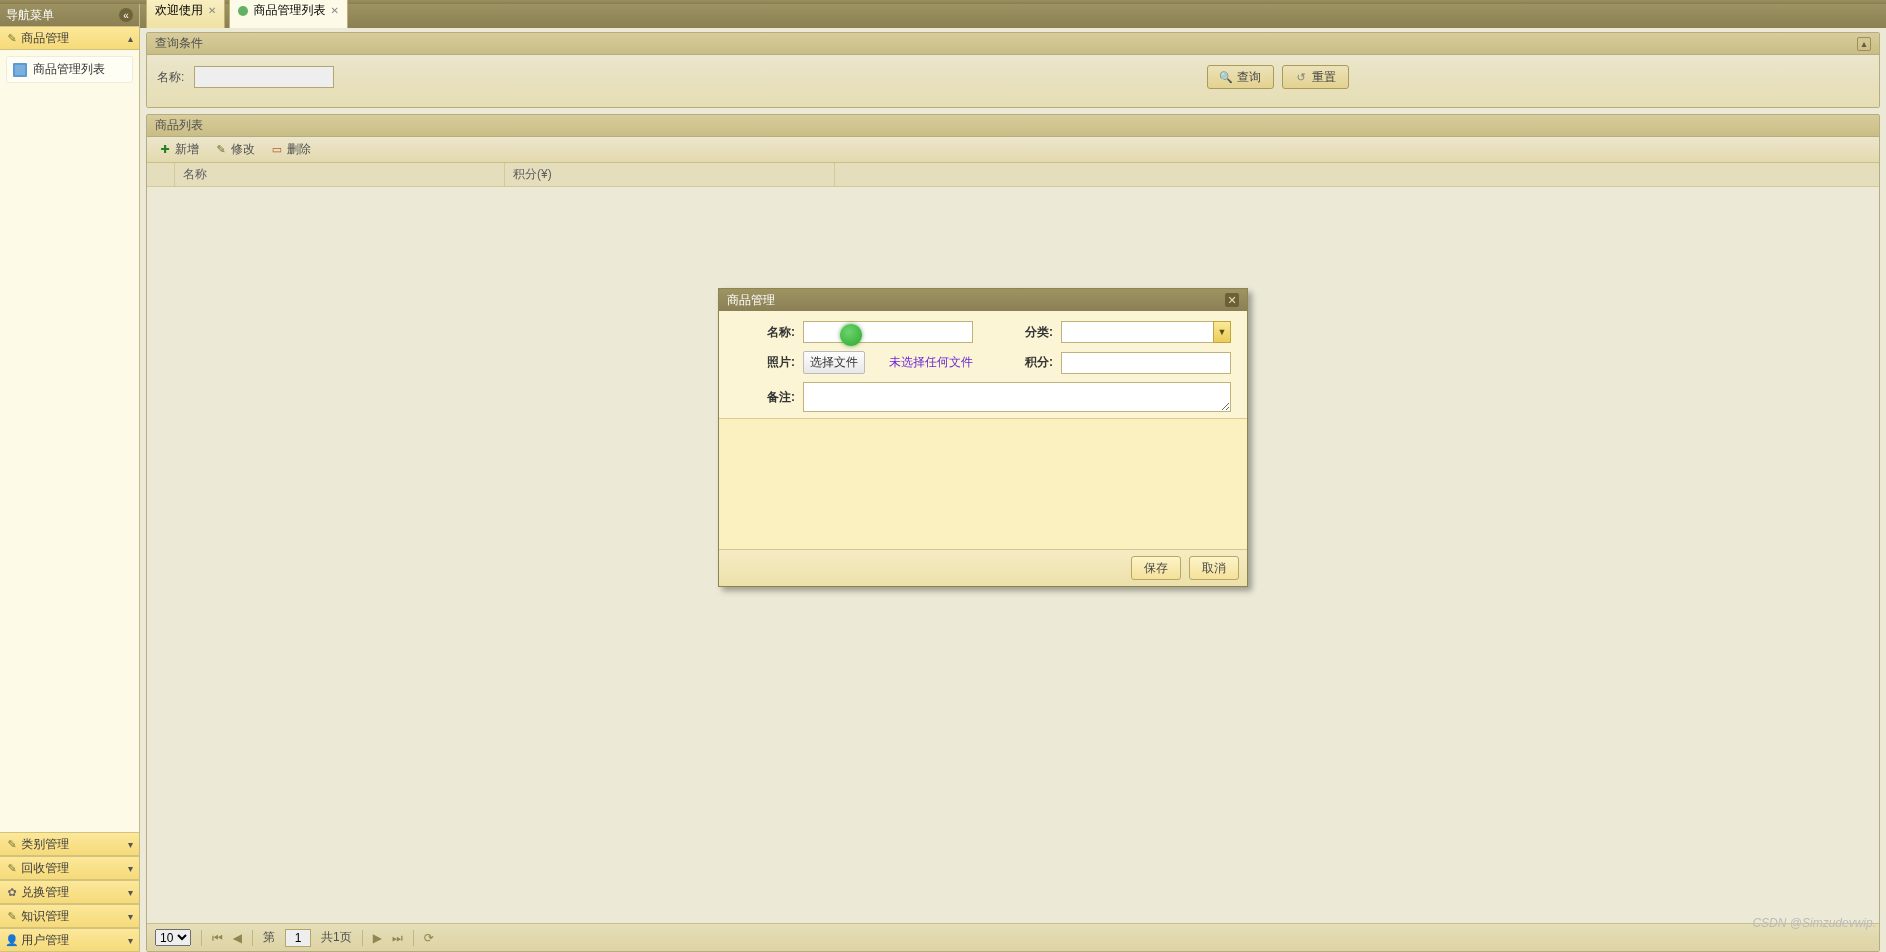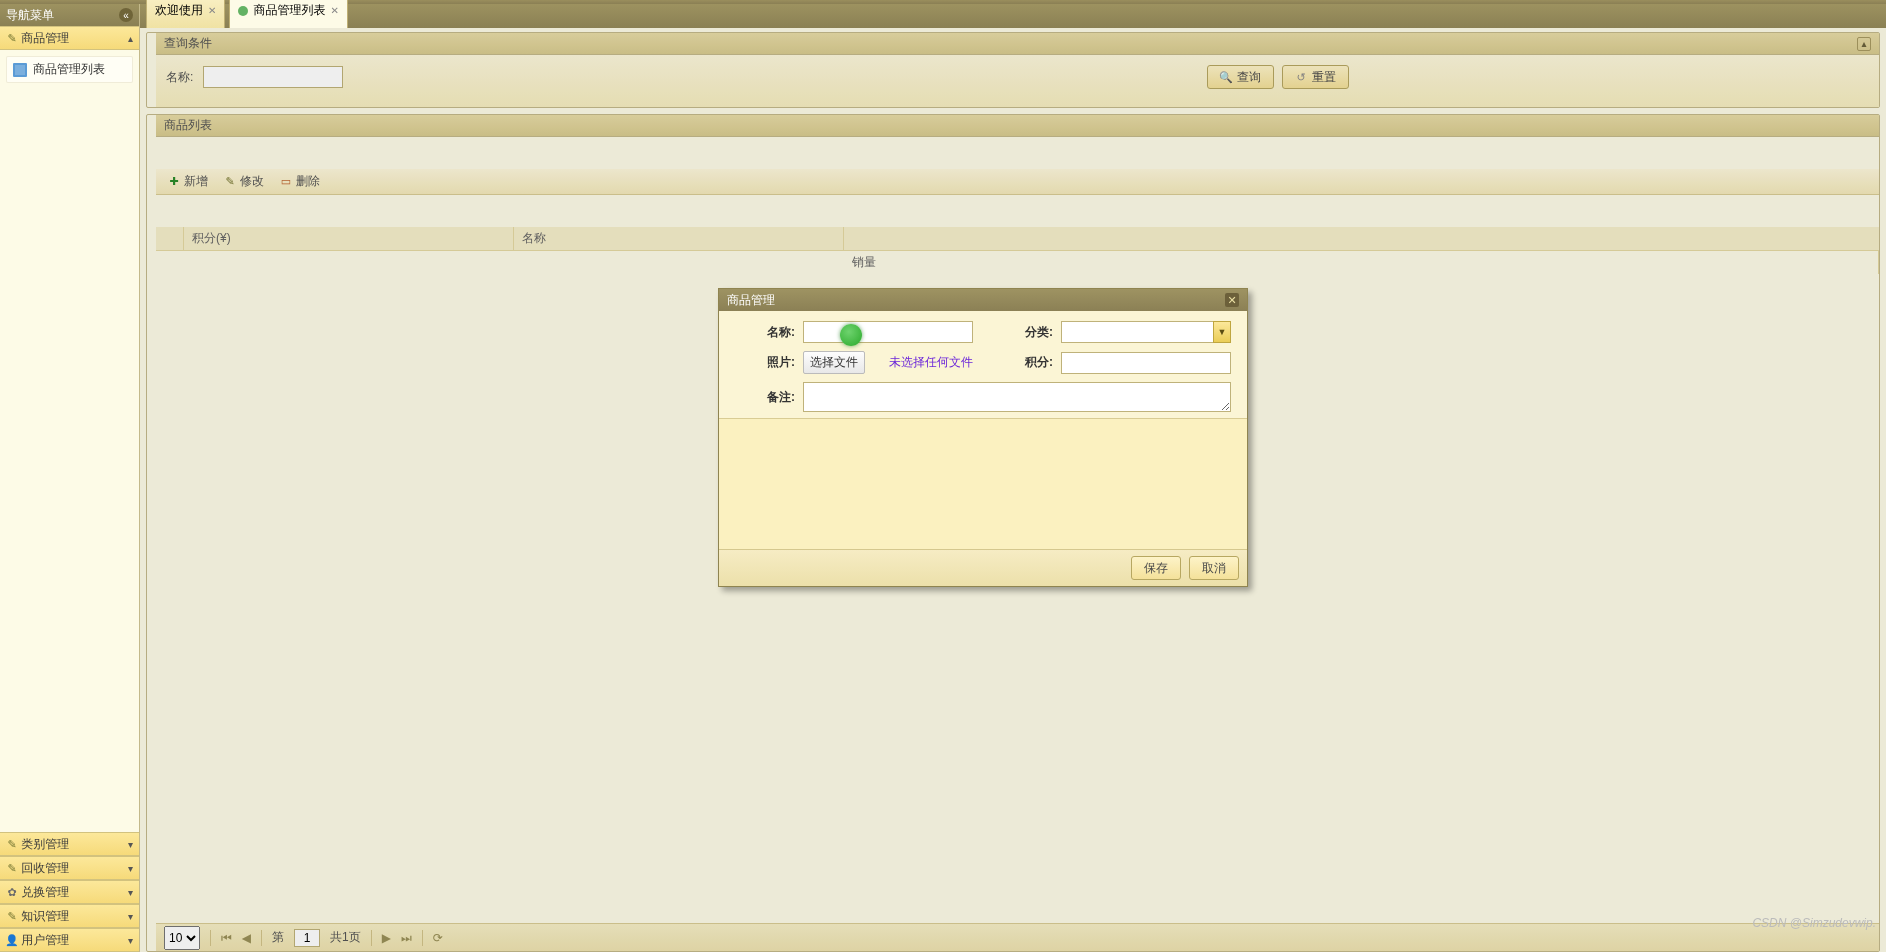--- a/index.html
+++ b/index.html
@@ -24,38 +24,38 @@
 
 
 .main { flex:1; display:flex; flex-direction:column; background:#fdfbe7; }
 .tabs { display:flex; gap:4px; padding:3px 6px 0 6px; background:linear-gradient(#9d9260,#8a8054); align-items:flex-end; height:24px; }
 .tab { display:flex; align-items:center; gap:5px; background:linear-gradient(#faf1c8,#f0e2a3); border:1px solid #bfb074; border-bottom:none; border-radius:4px 4px 0 0; font-size:12px; padding:3px 8px; height:36px; cursor:pointer;margin-top:12px; }
 .tab.active { background:#fdfbe7; }
 .tab .chk { width:10px; height:10px; border-radius:5px; background:#63b263; display:inline-block; }
 .tab .x { font-size:10px; color:#888; cursor:pointer; }
 
 .content { flex:1; display:flex; flex-direction:column; padding:4px 6px 0 6px; gap:6px; position:relative; }
-.panel { border:1px solid #c3b98b; border-radius:2px; background:#fdfbe7; display:flex; flex-direction:column;padding-left:9px; }
+.panel { border:1px solid #c3b98b; border-radius:2px; background:#fdfbe7; display:flex; flex-direction:column; }
 .panel-hd { background:linear-gradient(#e8dca6,#d8cb90); font-size:12px; color:#555; padding:3px 8px; height:22px; display:flex; align-items:center; justify-content:space-between; border-bottom:1px solid #c3b98b; }
 .panel-hd .collapse { width:14px; height:14px; border:1px solid #a89a62; border-radius:2px; font-size:10px; text-align:center; line-height:12px; cursor:pointer; color:#6b623d; }
 .query-body { padding:10px 10px 18px 10px; background:linear-gradient(#fcf7db,#f6edc0); display:flex; align-items:center; gap:10px; }
 .query-body label { font-size:12px; color:#555; }
 .textbox { background:#fff; border:1px solid #bfb27a; height:22px; padding:2px 6px; font-size:12px; outline:none; }
 .query-body .textbox { width:140px; }
 .query-btns { margin-left:auto; display:flex; gap:8px; margin-right:520px; }
 .btn { display:inline-flex; align-items:center; gap:5px; background:linear-gradient(#fdf3c8,#f4e19a); border:1px solid #b7a761; border-radius:3px; padding:3px 12px; font-size:12px; color:#4a4a4a; cursor:pointer; height:24px; }
 
 
 .tbl-toolbar { background:linear-gradient(#fdf7db,#f4e9bb); border-bottom:1px solid #d9cc94; height:26px; display:flex; align-items:center; gap:4px; padding:0 6px; }
 .toolbtn { display:inline-flex; align-items:center; gap:4px; font-size:12px; color:#555; padding:2px 6px; border-radius:2px; cursor:pointer; }
 .grid-head { display:flex; align-items:center; height:24px; font-size:12px; color:#666; background:#f5eeca; border-bottom:1px solid #e5d9a2; }
 .grid-head .cell { padding:0 8px; border-right:1px solid #e5d9a2; height:100%; display:flex; align-items:center; }
 .grid-body { flex:1; background:#fdfbe7; }
 .pager { height:28px; border-top:1px solid #d9cc94; background:linear-gradient(#f6eec6,#eee3b0); display:flex; align-items:center; gap:10px; font-size:12px; color:#555; padding:0 8px; }
-.pager select { font-size:12px; height:24px; }
+.pager select { font-size:12px; height:17px; }
 .pager .sep { width:1px; height:16px; background:#d2c48a; }
 .pager .pg-btn { color:#9a9058; cursor:default; font-size:12px; }
 .pager input { width:26px; height:18px; text-align:center; font-size:12px; border:1px solid #bfb27a; }
 
 
 .mask { position:absolute; inset:0; background:#0001; }
 .modal { position:absolute; left:578px; top:260px; width:530px; background:#fbf5d5; border:1px solid #8f8450; box-shadow:4px 4px 6px #0005; display:flex; flex-direction:column; }
 .modal-hd { background:linear-gradient(#9e9362,#8b8055); color:#fff; font-size:12px; padding:4px 8px; display:flex; justify-content:space-between; align-items:center; height:22px; }
 .modal-hd .mx { width:14px; height:14px; background:#6c603a; color:#eadfa4; font-size:11px; border-radius:2px; display:flex; align-items:center; justify-content:center; cursor:pointer; }
 .modal-body { padding:10px 10px 6px 10px; background:#fbf5d5; display:grid; grid-template-columns: 70px 170px 80px 170px; row-gap:8px; column-gap:4px; align-items:center; font-size:12px; color:#333; border-bottom:1px solid #d9cc94; }
@@ -171,42 +171,42 @@
                 <span>查询</span>
               </div>
               <div class="btn">
                 <span class="i i-reset">↺</span>
                 <span>重置</span>
               </div>
             </div>
           </div>
         </div>
 
-        <div class="panel" style="flex:1;gap:32px;">
+        <div class="panel" style="flex:1;">
           <div class="panel-hd">
             <span>商品列表</span>
           </div>
           <div class="tbl-toolbar">
             <div class="toolbtn">
               <span class="i i-plus">✚</span>
               <span>新增</span>
             </div>
             <div class="toolbtn">
               <span class="i i-edit">✎</span>
               <span>修改</span>
             </div>
             <div class="toolbtn">
               <span class="i i-del">▭</span>
               <span>删除</span>
             </div>
           </div>
           <div class="grid-head">
             <div class="cell" style="width:28px;"></div>
+            <div class="cell" style="width:330px;">名称</div>
             <div class="cell" style="width:330px;">积分(¥)</div>
-            <div class="cell" style="width:330px;">名称</div>
             <div class="cell" style="flex:1;margin-top:47px;">销量</div>
           </div>
           <div class="grid-body"></div>
           <div class="pager">
             <select>
               <option>10</option>
             </select>
             <span class="sep"></span>
             <span class="pg-btn">⏮</span>
             <span class="pg-btn">◀</span>

